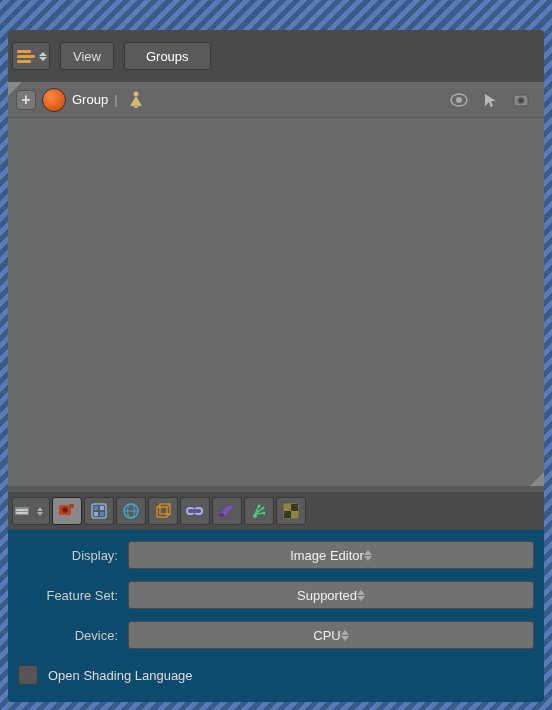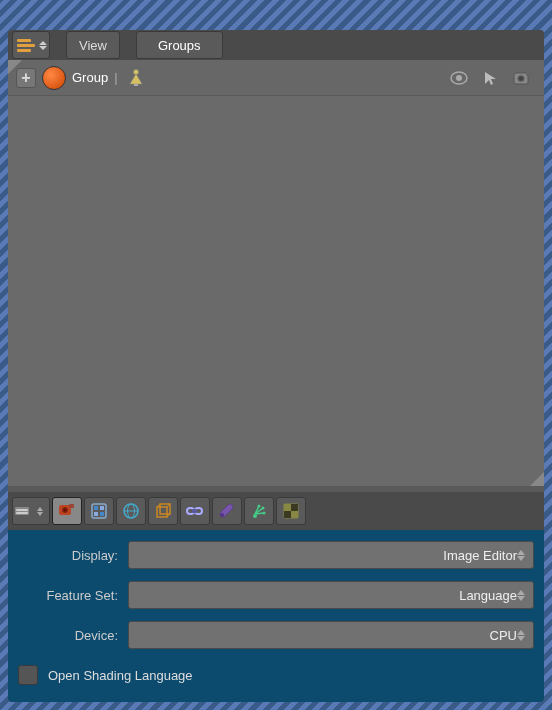--- a/index.html
+++ b/index.html
@@ -37,23 +37,23 @@
       overflow: hidden;
       display: flex;
       flex-direction: column;
     }
 
     
     .top-toolbar {
       display: flex;
       align-items: center;
       background: #4a4a4a;
-      height: 30px;
+      height: 52px;
       padding: 0 4px;
-      gap: 16px;
+      gap: 10px;
       flex-shrink: 0;
     }
 
     .toolbar-icon-box {
       width: 38px;
       height: 28px;
       background: #5a5a5a;
       border: 1px solid #3a3a3a;
       border-radius: 3px;
       display: flex;
@@ -264,21 +264,21 @@
     }
 
     .prop-dropdown {
       flex: 1;
       height: 28px;
       background: #717171;
       border: 1px solid #4a4a4a;
       border-radius: 3px;
       display: flex;
       align-items: center;
-      justify-content: flex-end;
+      justify-content: center;
       padding: 0 8px;
       cursor: pointer;
       color: #eee;
       font-size: 13px;
     }
 
     .prop-dropdown .arrow {
       display: flex;
       flex-direction: column;
       align-items: center;
@@ -544,21 +544,21 @@
         <div class="arrow">
           <div class="arrow-up"></div>
           <div class="arrow-down"></div>
         </div>
       </div>
     </div>
 
     <div class="prop-row">
       <div class="prop-label">Feature Set:</div>
       <div class="prop-dropdown">
-        <span>Language</span>
+        <span>Supported</span>
         <div class="arrow">
           <div class="arrow-up"></div>
           <div class="arrow-down"></div>
         </div>
       </div>
     </div>
 
     <div class="prop-row">
       <div class="prop-label">Device:</div>
       <div class="prop-dropdown">

